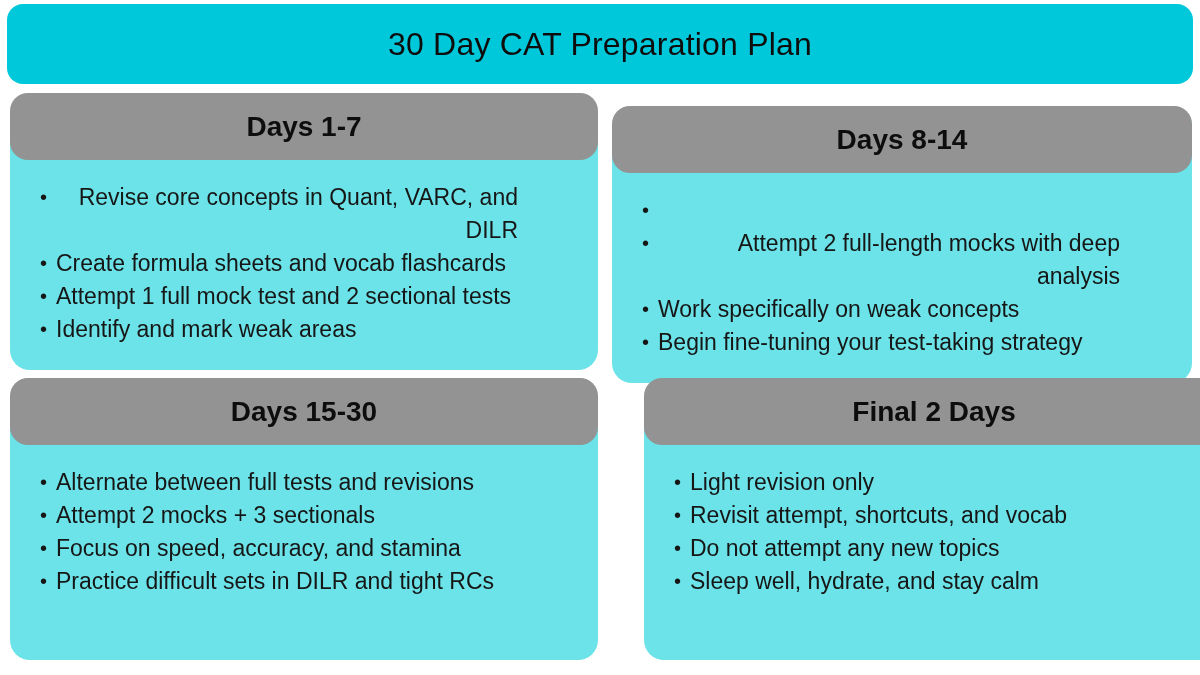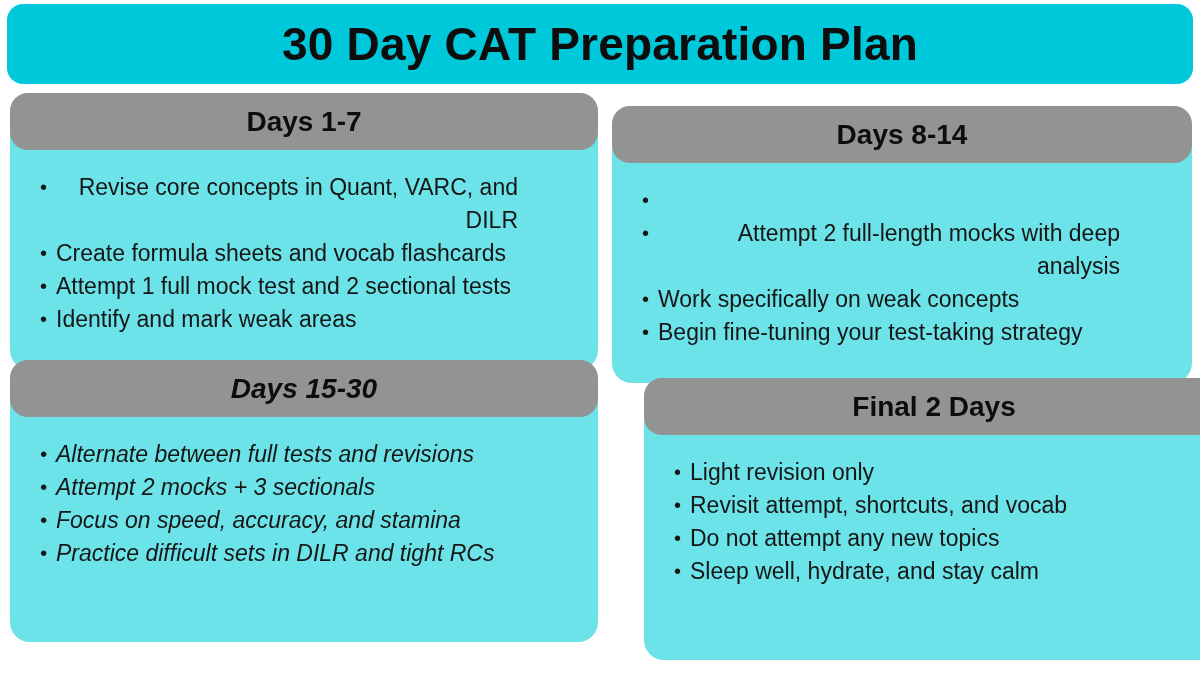--- a/index.html
+++ b/index.html
@@ -21,36 +21,36 @@
     top: 4px;
     width: 1186px;
     height: 80px;
     background: var(--banner-bg, #00C8DB);
     border-radius: 16px;
     display: flex;
     align-items: center;
     justify-content: center;
   }
   .banner .title {
-    font-size: 46px;
-    font-weight: 700;
+    font-size: 32px;
+    font-weight: 400;
     letter-spacing: 0.2px;
     color: var(--title-text, #0d0d0d);
   }
   .card {
     position: absolute;
     background: var(--card-bg, #6BE3E8);
     border-radius: 20px;
   }
   .card.c0 { left: 10px;  top: 93px;  width: 588px; height: 277px; }
   .card.c1 { left: 612px; top: 106px;  width: 580px; height: 277px; }
-  .card.c2 { left: 10px;  top: 360px; width: 588px; height: 282px; font-style: italic; }
+  .card.c2 { left: 10px;  top: 378px; width: 588px; height: 282px; }
   .card.c3 { left: 612px; top: 378px; width: 580px; height: 282px; margin-left: 32px; }
   .card-header {
-    height: 57px;
+    height: 67px;
     background: var(--header-bg, #939393);
     border-radius: 18px;
     display: flex;
     align-items: center;
     justify-content: center;
   }
   .card-header .card-title {
     font-size: 28px;
     font-weight: 800;
     color: var(--title-text, #0d0d0d);

